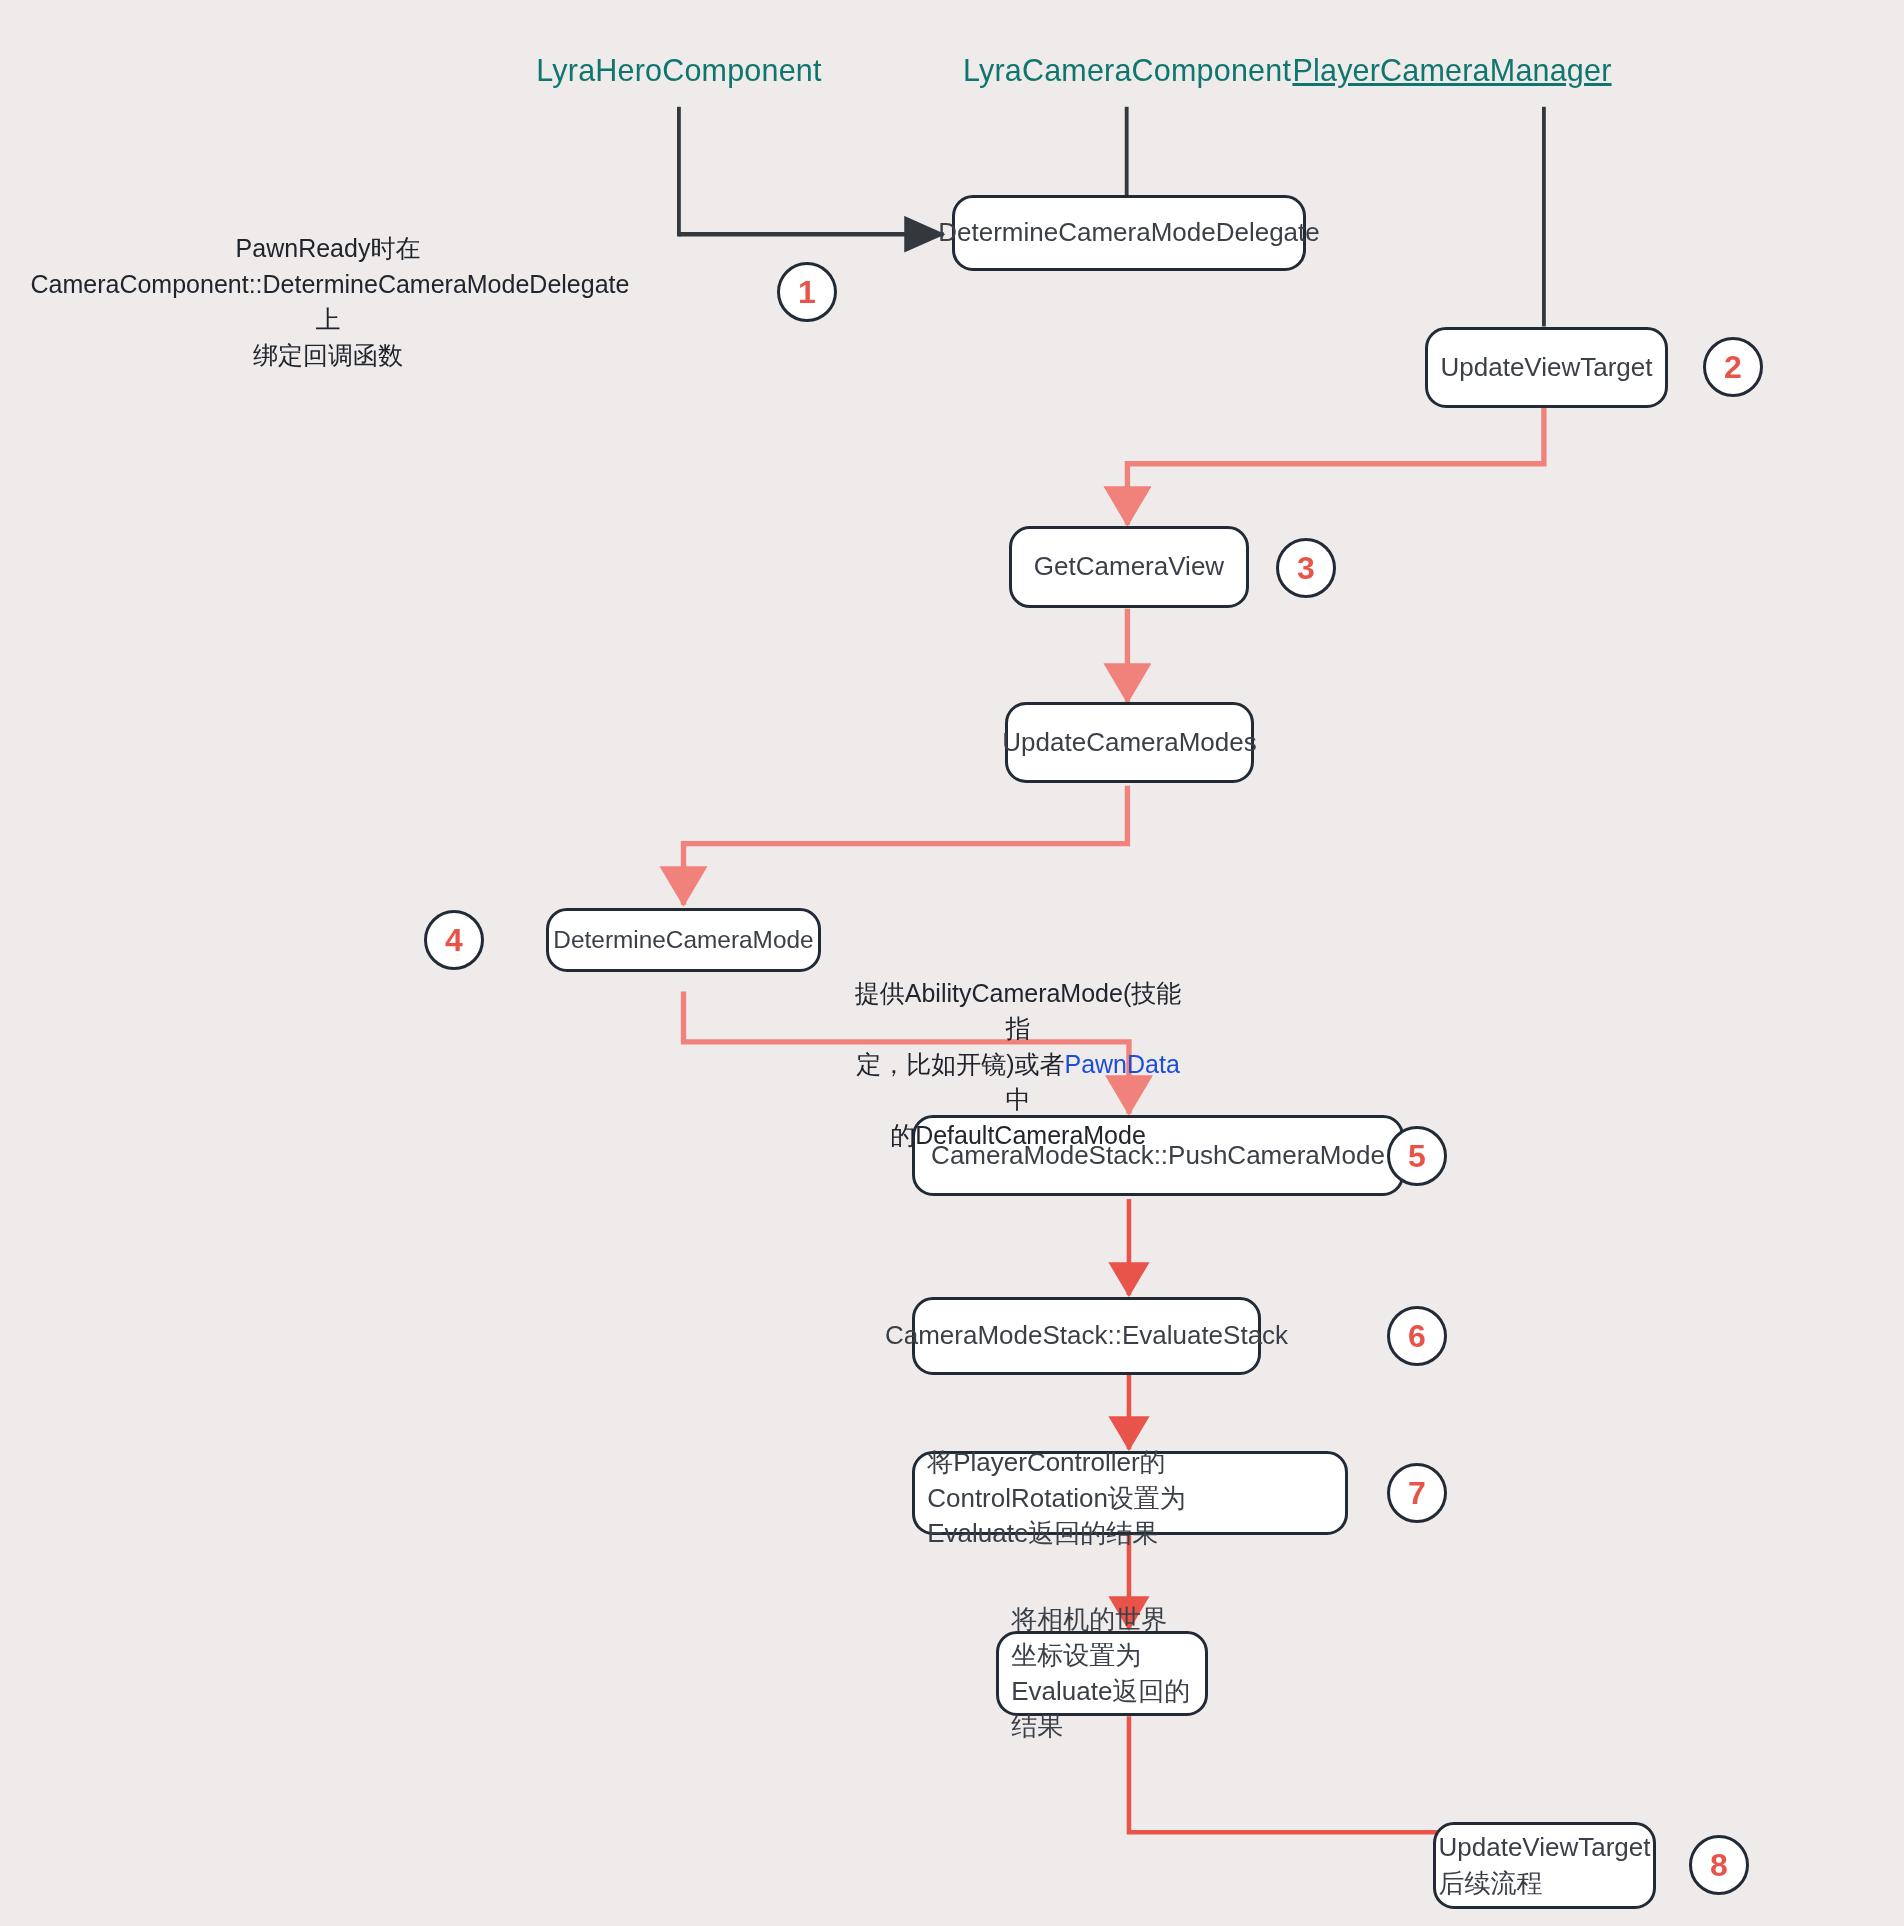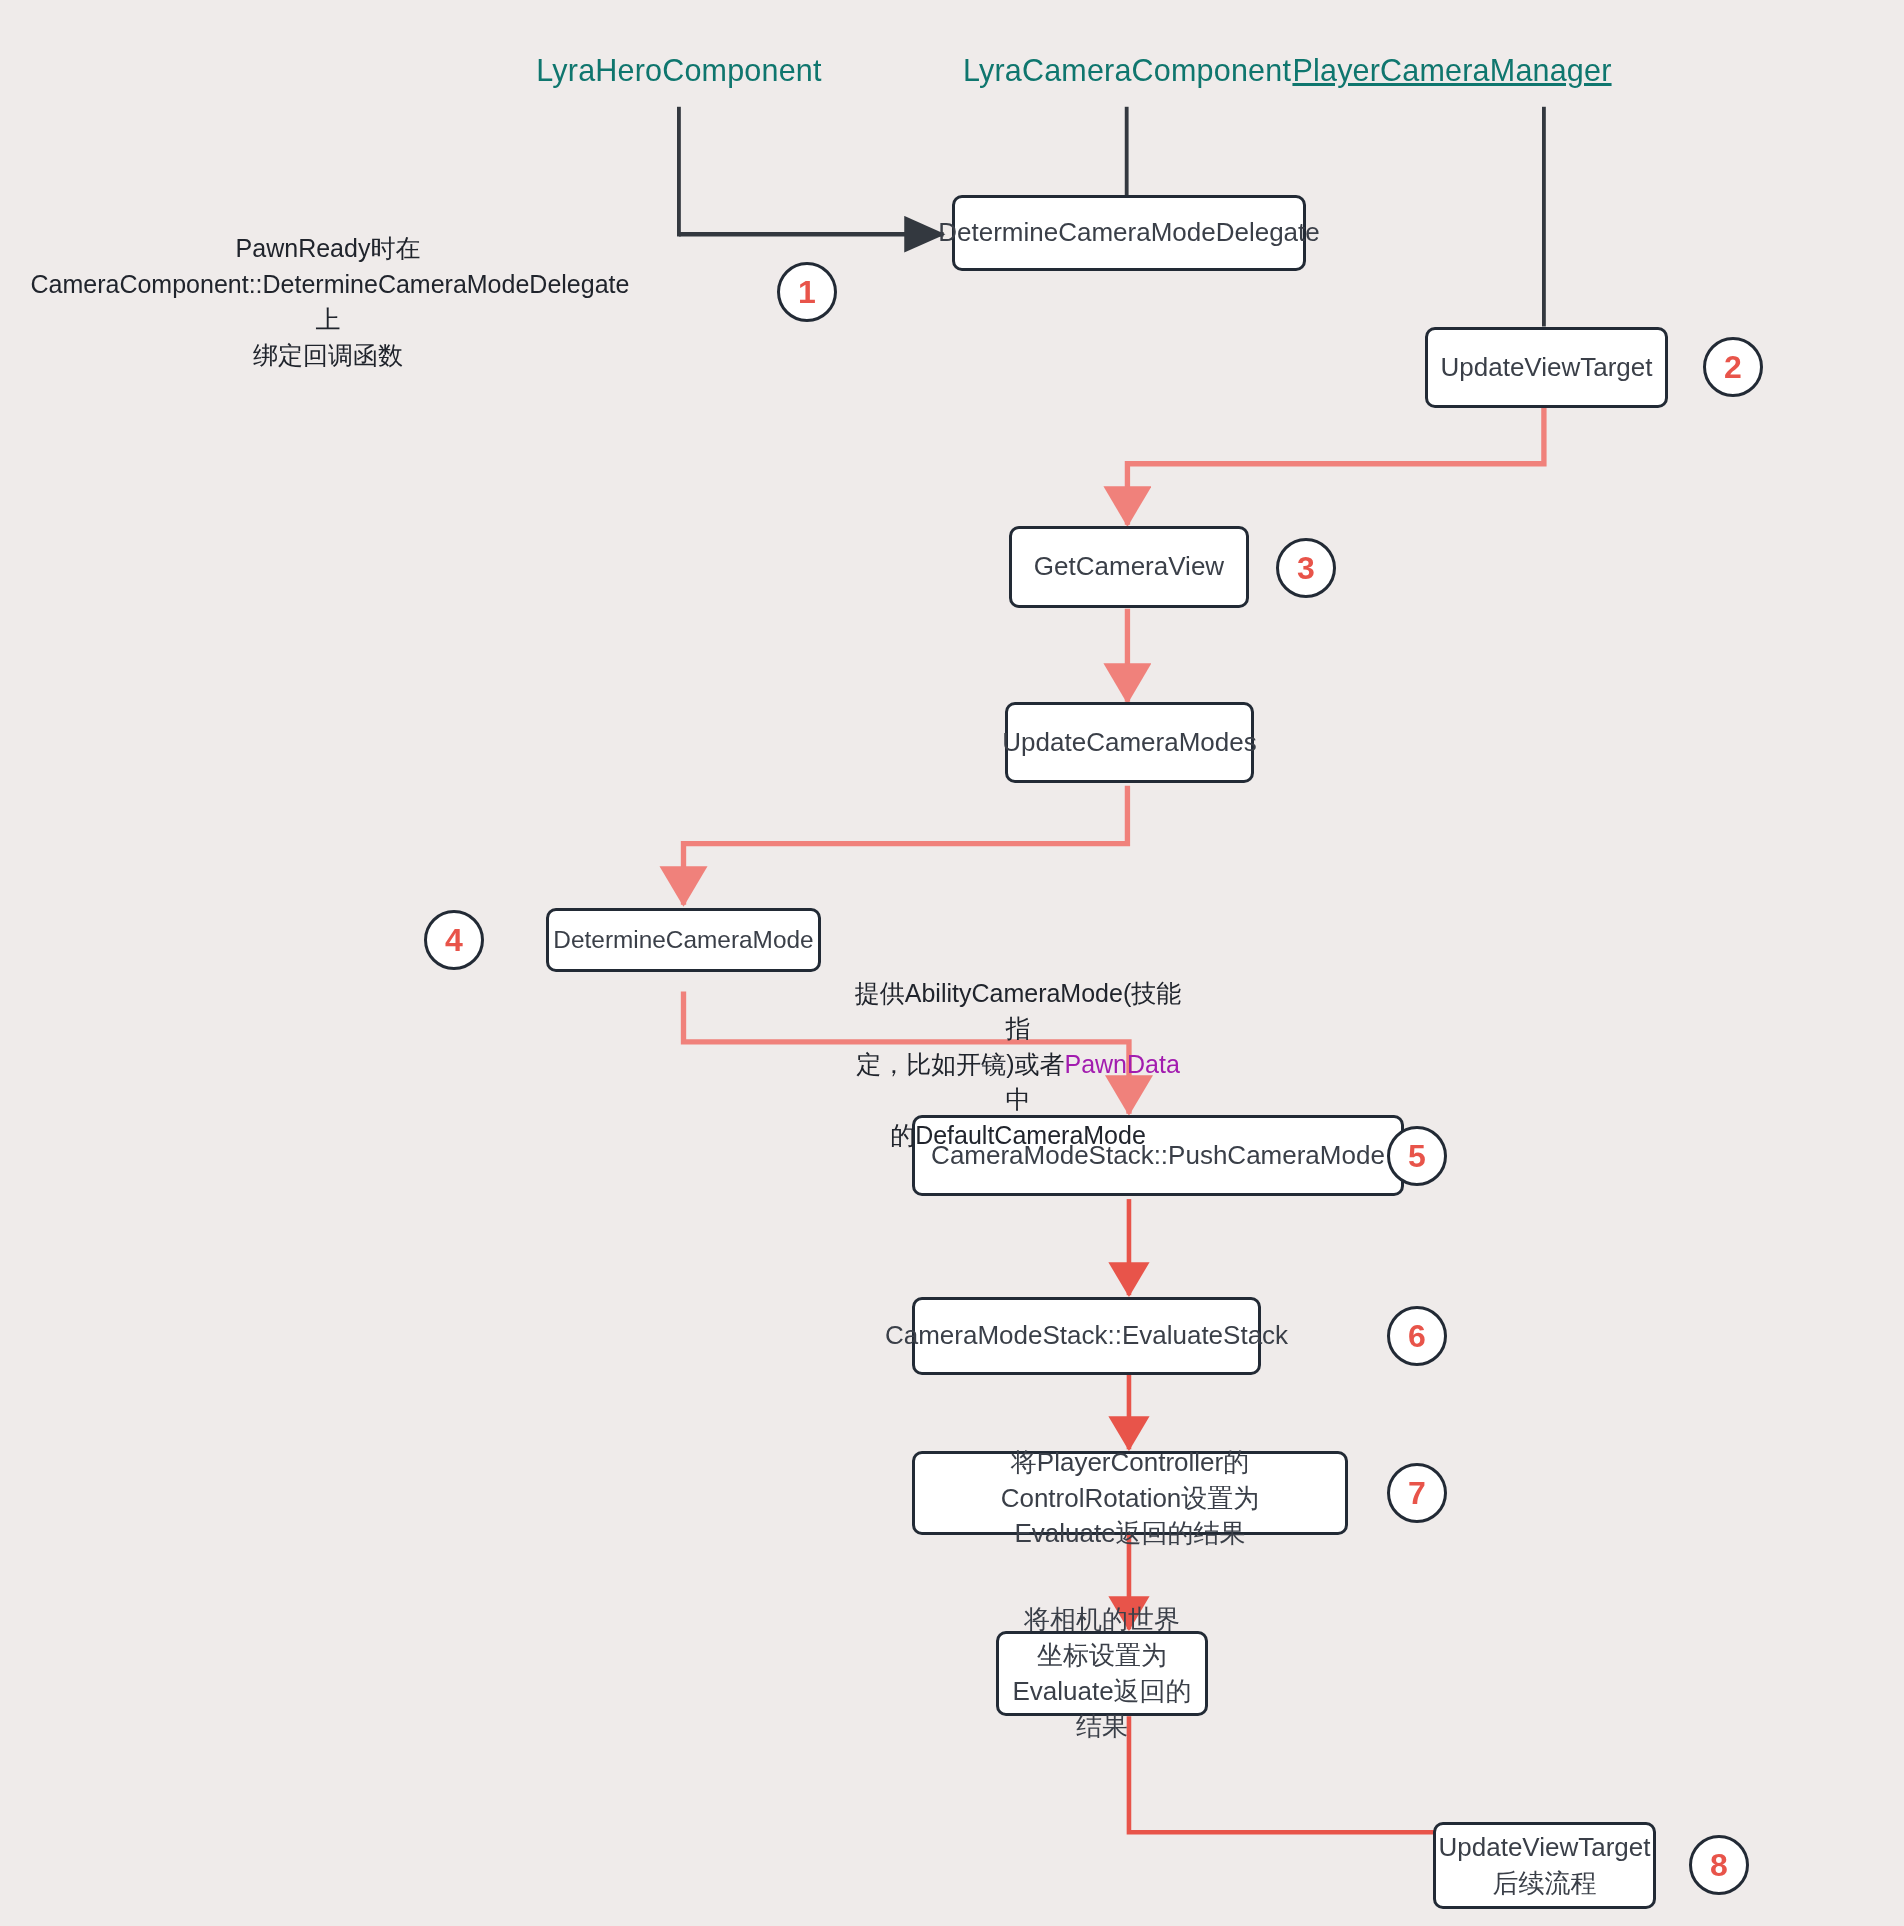--- a/index.html
+++ b/index.html
@@ -28,25 +28,25 @@
     color: #0f766e;
     white-space: nowrap;
     transform: translateX(-50%);
     letter-spacing: 0.2px;
   }
   .node {
     position: absolute;
     box-sizing: border-box;
     background: #FFFFFF;
     border: 3.1px solid #222A35;
-    border-radius: 10px;
+    border-radius: 21px;
     display: flex;
     align-items: center;
     justify-content: center;
-    text-align: center;
+    text-align: left;
     font-size: 26px;
     color: #3a3f48;
     line-height: 1.38;
     padding: 4.6px 12.2px;
   }
   .node .n-text { display: block; }
   .step {
     position: absolute;
     box-sizing: border-box;
     width: 60px;
@@ -62,21 +62,21 @@
     color: #E8544A;
   }
   .note {
     position: absolute;
     text-align: center;
     font-size: 25px;
     color: #20242c;
     line-height: 1.42;
     white-space: pre-line;
   }
-  .note .hl { color: #a21caf; }
+  .note .hl { color: #1d4ed8; }
 </style>
 </head>
 <body>
 
 <div id="stage">
 
   <svg id="wires" viewBox="0 0 2496 2525" xmlns="http://www.w3.org/2000/svg">
     <defs>
       <marker id="arrow-black" markerWidth="10" markerHeight="10" refX="8.6" refY="4" orient="auto" markerUnits="strokeWidth">
         <path d="M0,0 L9,4 L0,8 z" fill="#33383F"></path>

